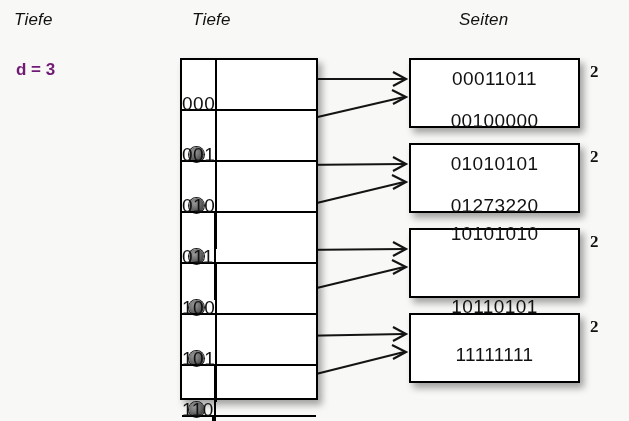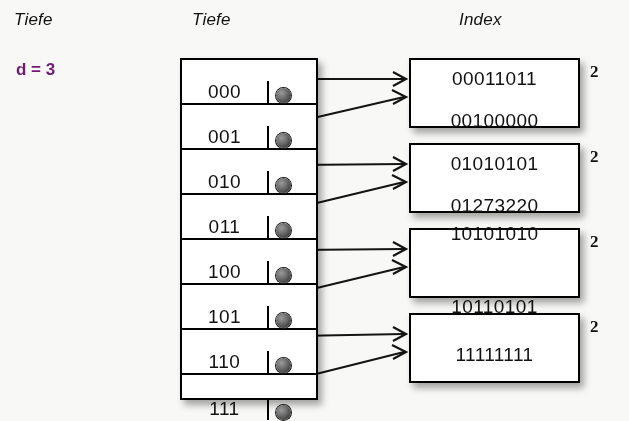--- a/index.html
+++ b/index.html
@@ -53,25 +53,26 @@
     width: 138px;
     height: 342px;
     border: 2.5px solid #000;
     background: #ffffff;
     box-sizing: border-box;
     box-shadow: 4px 5px 7px rgba(0,0,0,0.35);
     z-index: 3;
   }
   .index-row {
     position: relative;
-    height: 45px;
+    height: 51px;
     box-sizing: border-box;
     border-bottom: 2.5px solid #000;
     display: flex;
-    align-items: flex-end;
+    align-items: flex-start;
+    flex-direction: column;
   }
   .index-row:last-child { border-bottom: none; }
   .index-key {
     flex: 0 0 87px;
     box-sizing: border-box;
     border-right: 2.5px solid #000;
     display: flex;
     align-items: center;
     justify-content: center;
     font-size: 19px;
@@ -137,21 +138,21 @@
     pointer-events: none;
   }
 </style>
 </head>
 <body>
 
 <div id="stage">
 
   <div class="col-heading" id="heading-tiefe">Tiefe</div>
   <div class="col-heading" id="heading-index">Tiefe</div>
-  <div class="col-heading" id="heading-seiten">Index</div>
+  <div class="col-heading" id="heading-seiten">Seiten</div>
 
   <div class="depth-label">d = 3</div>
 
   <svg id="arrow-layer" viewBox="0 0 629 421" width="629" height="421">
     <g stroke="#141414" stroke-width="2.2" fill="none">
       <line x1="296" y1="79" x2="404" y2="79"></line>
       <line x1="296" y1="122" x2="404" y2="97"></line>
       <line x1="296" y1="165" x2="404" y2="164"></line>
       <line x1="296" y1="208" x2="404" y2="182"></line>
       <line x1="296" y1="250" x2="404" y2="249"></line>

